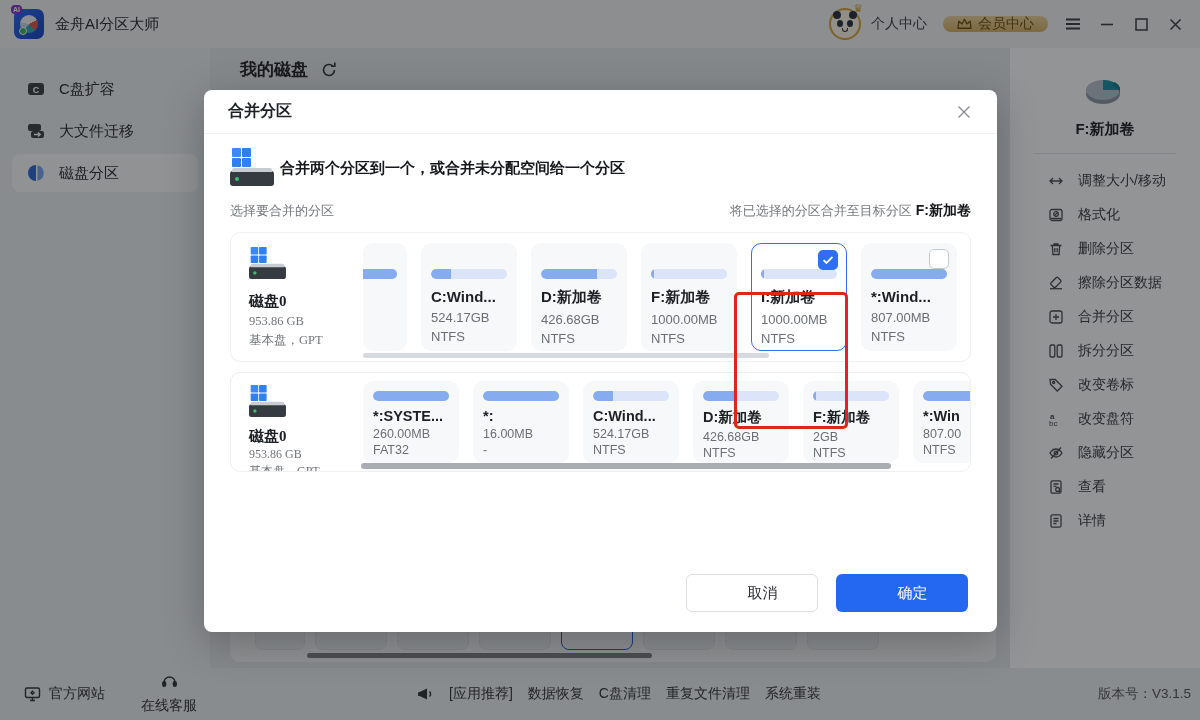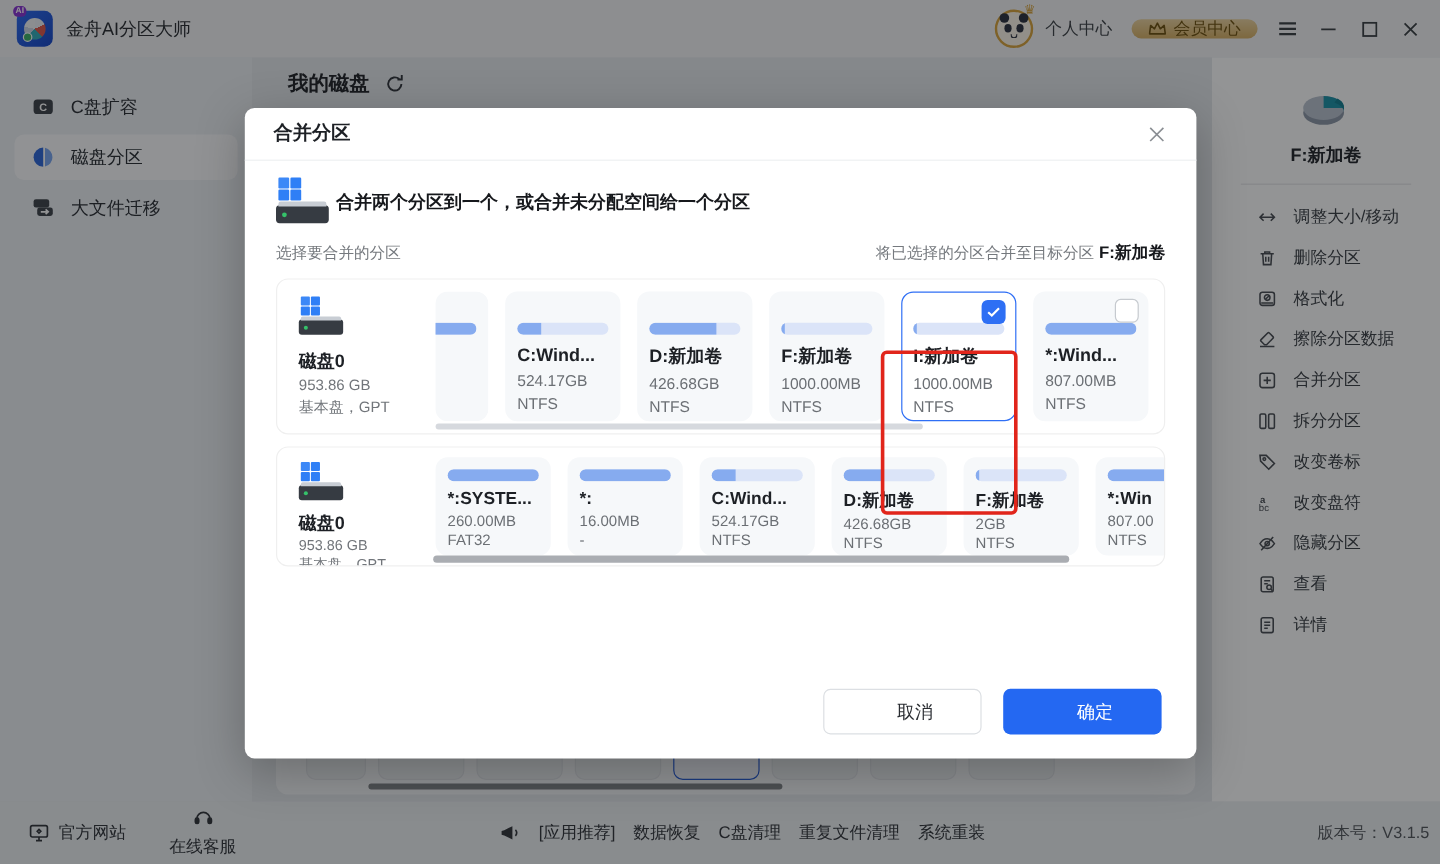--- a/index.html
+++ b/index.html
@@ -70,21 +70,21 @@
   .dlg-close { width:26px; height:26px; display:flex; align-items:center; justify-content:center; color:#8b8f94; }
   .dlg-body { padding:0 26px; position:relative; }
   .desc-row { margin-top:14px; display:flex; align-items:center; gap:4px; }
   .desc { font-size:15px; font-weight:700; color:#16181c; }
   .select-row { margin-top:14px; display:flex; align-items:baseline; justify-content:space-between; }
   .lbl { font-size:13px; color:#75797e; }
   .target b { font-size:14px; color:#16181c; margin-left:4px; }
 
   .part-box { margin-top:12px; height:130px; border:1px solid #efefef; border-radius:10px; background:#fff; display:flex; padding:10px 12px; position:relative; overflow:hidden; }
   .part-box.preview { margin-top:10px; height:100px; padding:8px 12px; }
-  .disk-info { width:120px; flex:none; padding:4px 0 0 6px; }
+  .disk-info { width:120px; flex:none; padding:4px 0 0 6px;font-family:Liberation Serif, serif; }
   .disk-name { font-size:15px; font-weight:700; color:#1d2025; margin-top:5px; }
   .disk-sub { font-size:12.5px; color:#71757a; margin-top:3px; }
   .part-box.preview .disk-name { margin-top:2px; } 
   .part-box.preview .disk-sub { margin-top:1px; font-size:12px; }
   .cards { flex:1; display:flex; gap:14px; position:relative; }
   .clip { width:44px; flex:none; overflow:hidden; border-radius:10px; position:relative; }
   .pcard { width:96px; flex:none; background:#f6f8fa; border-radius:10px; padding:26px 10px 0; position:relative; height:108px; }
   .clip .pcard { margin-left:-52px; }
   .part-box.preview .pcard { height:82px; padding-top:10px; }
   .pcard.selected { background:#fff; border:1.5px solid #2f6ff5; padding:25px 9px 0; }
@@ -173,38 +173,38 @@
   <div class="sidebar-l">
     <div class="sl-item">
       <span class="sl-ic">
         <svg width="20" height="20" viewBox="0 0 20 20">
             <rect x="2" y="4" width="16" height="12" rx="3" fill="#3f444b"></rect>
             <text x="10" y="13.5" font-size="9" font-weight="bold" fill="#fff" text-anchor="middle">C</text>
           </svg>
       </span>
       <span>C盘扩容</span>
     </div>
-    <div class="sl-item active">
-      <span class="sl-ic">
-        <svg width="20" height="20" viewBox="0 0 20 20">
-            <path d="M10 2a8 8 0 0 0 0 16z" fill="#2f68d9"></path>
-            <path d="M11.5 2.2a8 8 0 0 1 0 15.6z" fill="#7aa6f0"></path>
-          </svg>
-      </span>
-      <span>磁盘分区</span>
-    </div>
     <div class="sl-item">
       <span class="sl-ic">
         <svg width="20" height="20" viewBox="0 0 20 20">
             <rect x="2" y="3" width="13" height="7" rx="2" fill="#3f444b"></rect>
             <rect x="5" y="10" width="13" height="7" rx="2" fill="#3f444b"></rect>
             <path d="M8 13.5h6M12 11.5l2.2 2-2.2 2" stroke="#fff" stroke-width="1.4" fill="none"></path>
           </svg>
       </span>
       <span>大文件迁移</span>
+    </div>
+    <div class="sl-item active">
+      <span class="sl-ic">
+        <svg width="20" height="20" viewBox="0 0 20 20">
+            <path d="M10 2a8 8 0 0 0 0 16z" fill="#2f68d9"></path>
+            <path d="M11.5 2.2a8 8 0 0 1 0 15.6z" fill="#7aa6f0"></path>
+          </svg>
+      </span>
+      <span>磁盘分区</span>
     </div>
   </div>
 
   <div class="main-bg">
     <div class="mb-title-row">
       <span class="mb-title">我的磁盘</span>
       <svg width="18" height="18" viewBox="0 0 18 18">
           <path d="M14.5 9a5.5 5.5 0 1 1-1.8-4.1" fill="none" stroke="#33373d" stroke-width="1.6"></path>
           <path d="M14.8 1.6v3.6h-3.6" fill="none" stroke="#33373d" stroke-width="1.6"></path>
         </svg>
@@ -238,34 +238,34 @@
       <svg width="16" height="16" viewBox="0 0 16 16">
           <g fill="none" stroke="#4a4e54" stroke-width="1.3">
             <path d="M2 8h12M5 5 2 8l3 3M11 5l3 3-3 3"></path>
           </g>
         </svg>
       <span>调整大小/移动</span>
     </div>
     <div class="rs-item">
       <svg width="16" height="16" viewBox="0 0 16 16">
           <g fill="none" stroke="#4a4e54" stroke-width="1.3">
-            <path d="M2.5 4.5h11M6 4.5V3h4v1.5M4.3 4.5l.6 9h6.2l.6-9M6.8 7v4.2M9.2 7v4.2"></path>
-          </g>
-        </svg>
-      <span>删除分区</span>
-    </div>
-    <div class="rs-item">
-      <svg width="16" height="16" viewBox="0 0 16 16">
-          <g fill="none" stroke="#4a4e54" stroke-width="1.3">
             <rect x="2" y="2.5" width="12" height="11" rx="2"></rect>
             <circle cx="8" cy="7" r="2.3"></circle>
             <path d="M6.4 8.6l3.2-3.2M3 11.5h10"></path>
           </g>
         </svg>
       <span>格式化</span>
+    </div>
+    <div class="rs-item">
+      <svg width="16" height="16" viewBox="0 0 16 16">
+          <g fill="none" stroke="#4a4e54" stroke-width="1.3">
+            <path d="M2.5 4.5h11M6 4.5V3h4v1.5M4.3 4.5l.6 9h6.2l.6-9M6.8 7v4.2M9.2 7v4.2"></path>
+          </g>
+        </svg>
+      <span>删除分区</span>
     </div>
     <div class="rs-item">
       <svg width="16" height="16" viewBox="0 0 16 16">
           <g fill="none" stroke="#4a4e54" stroke-width="1.3">
             <path d="M5.8 12.3 2.9 9.4a1 1 0 0 1 0-1.4L8.4 2.5a1 1 0 0 1 1.4 0l3 3a1 1 0 0 1 0 1.4l-5.3 5.4z"></path>
             <path d="M2 13.7h12"></path>
           </g>
         </svg>
       <span>擦除分区数据</span>
     </div>

